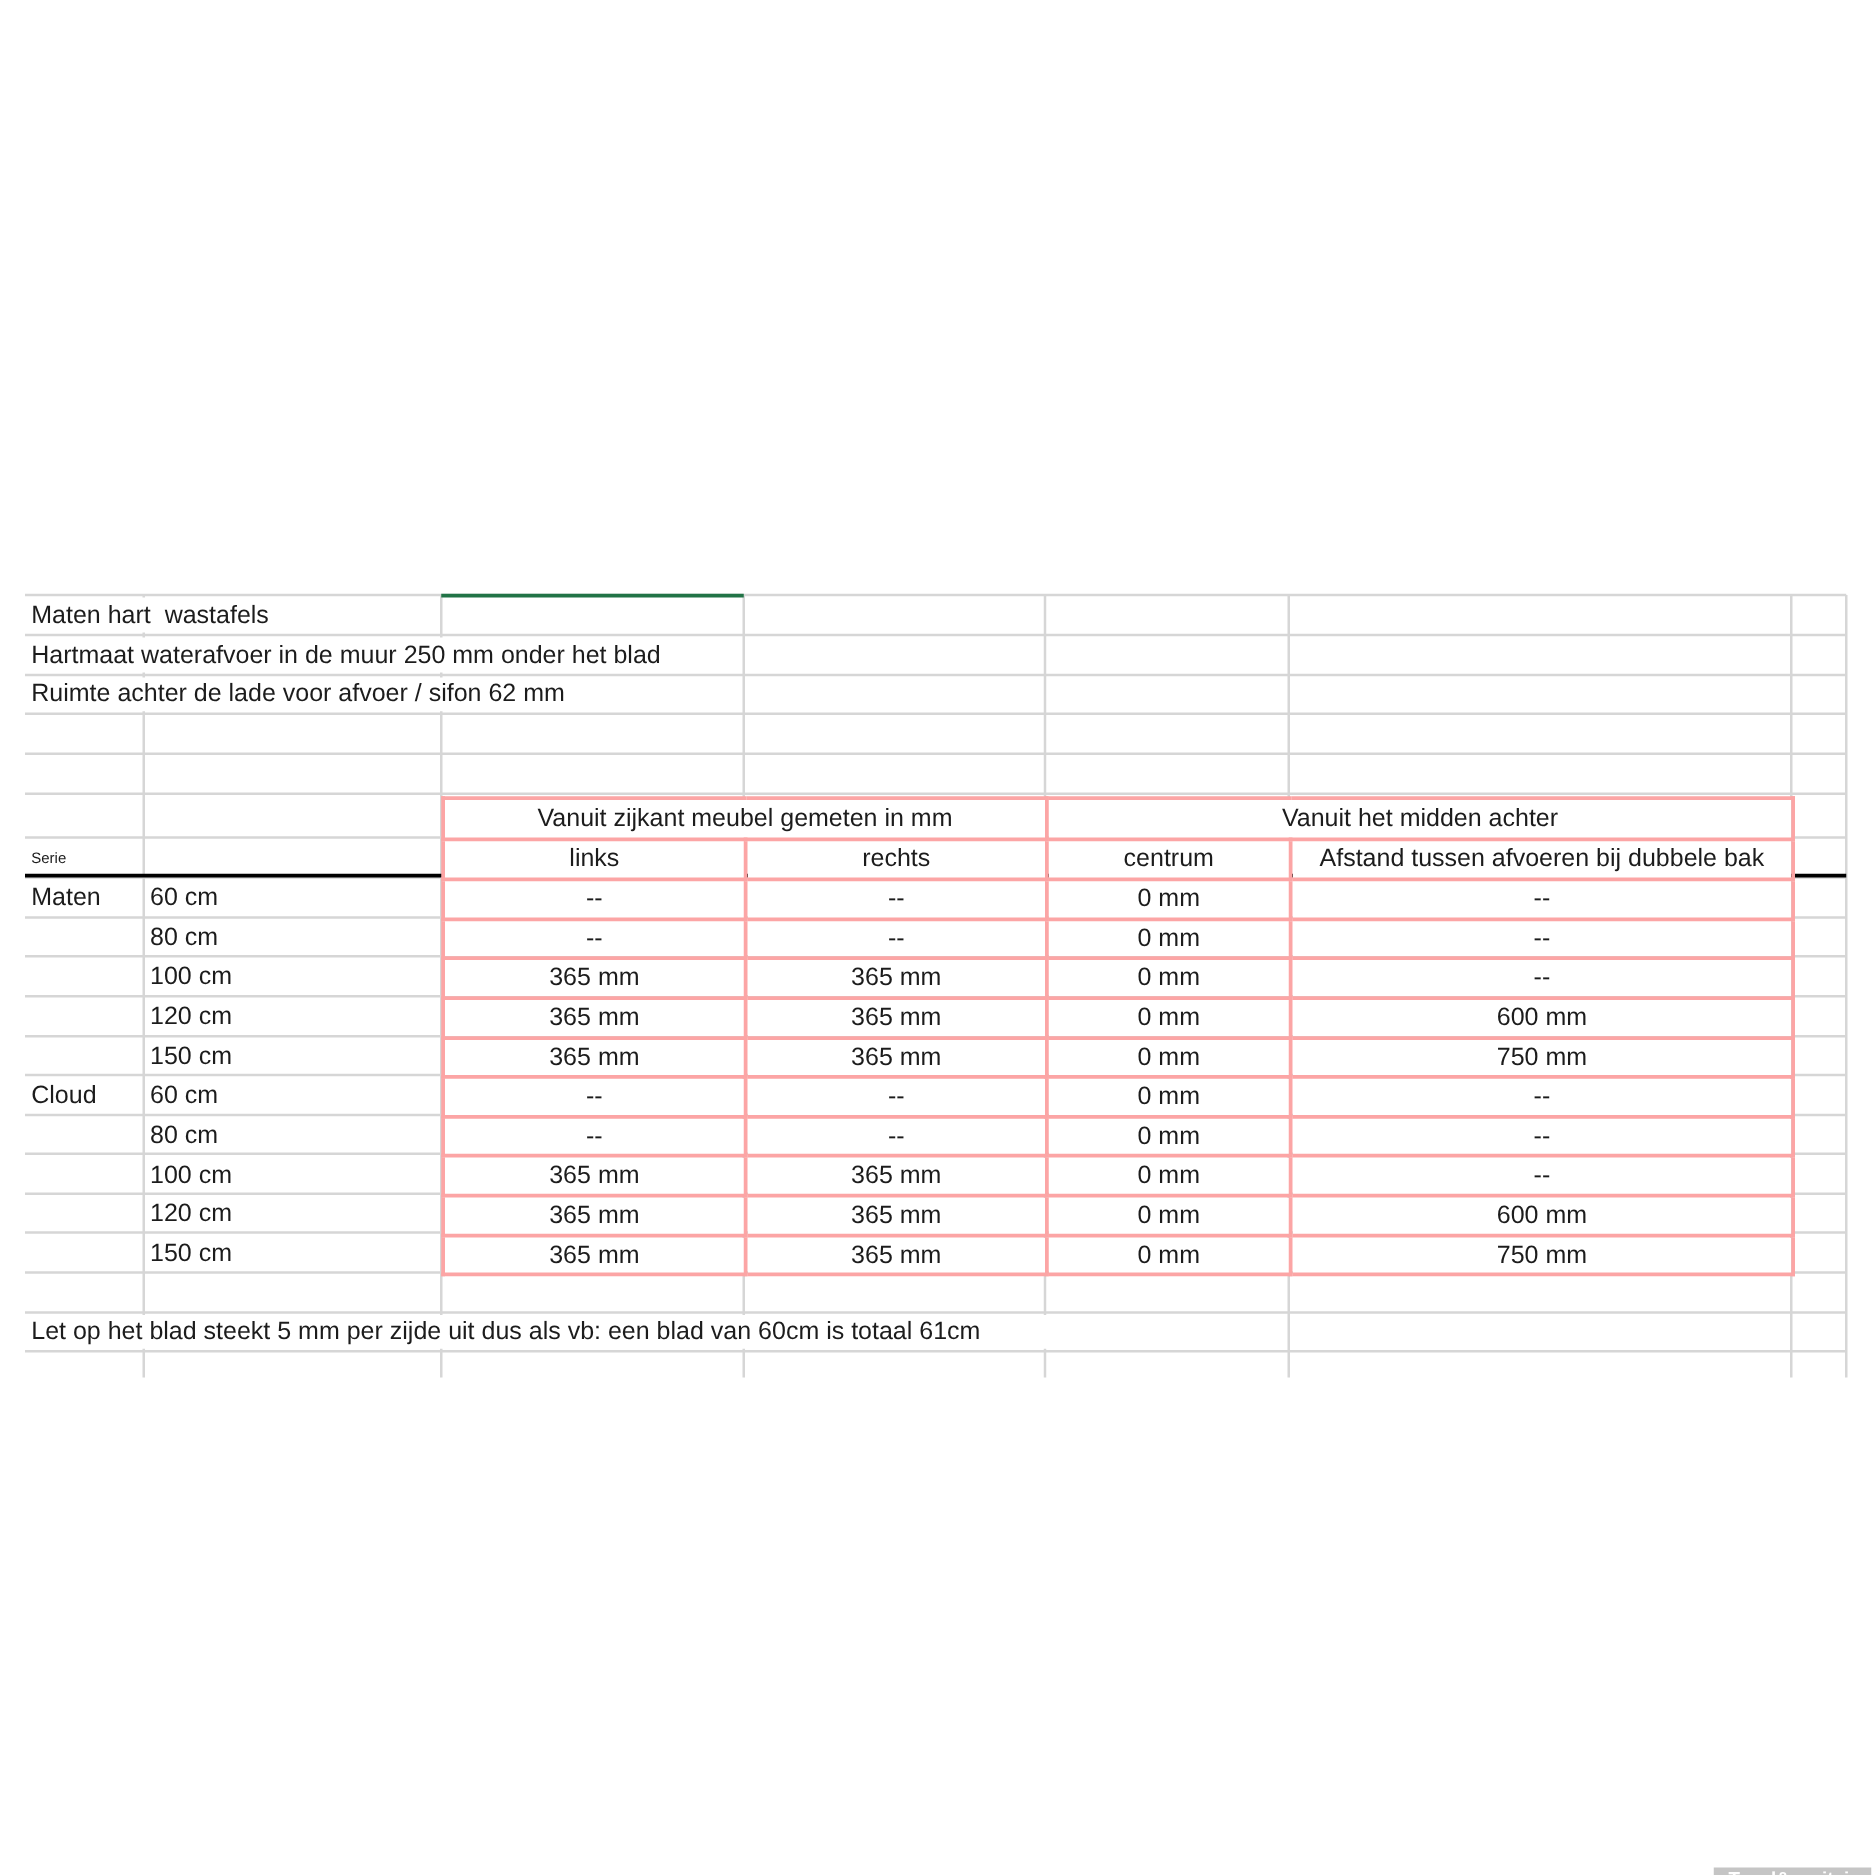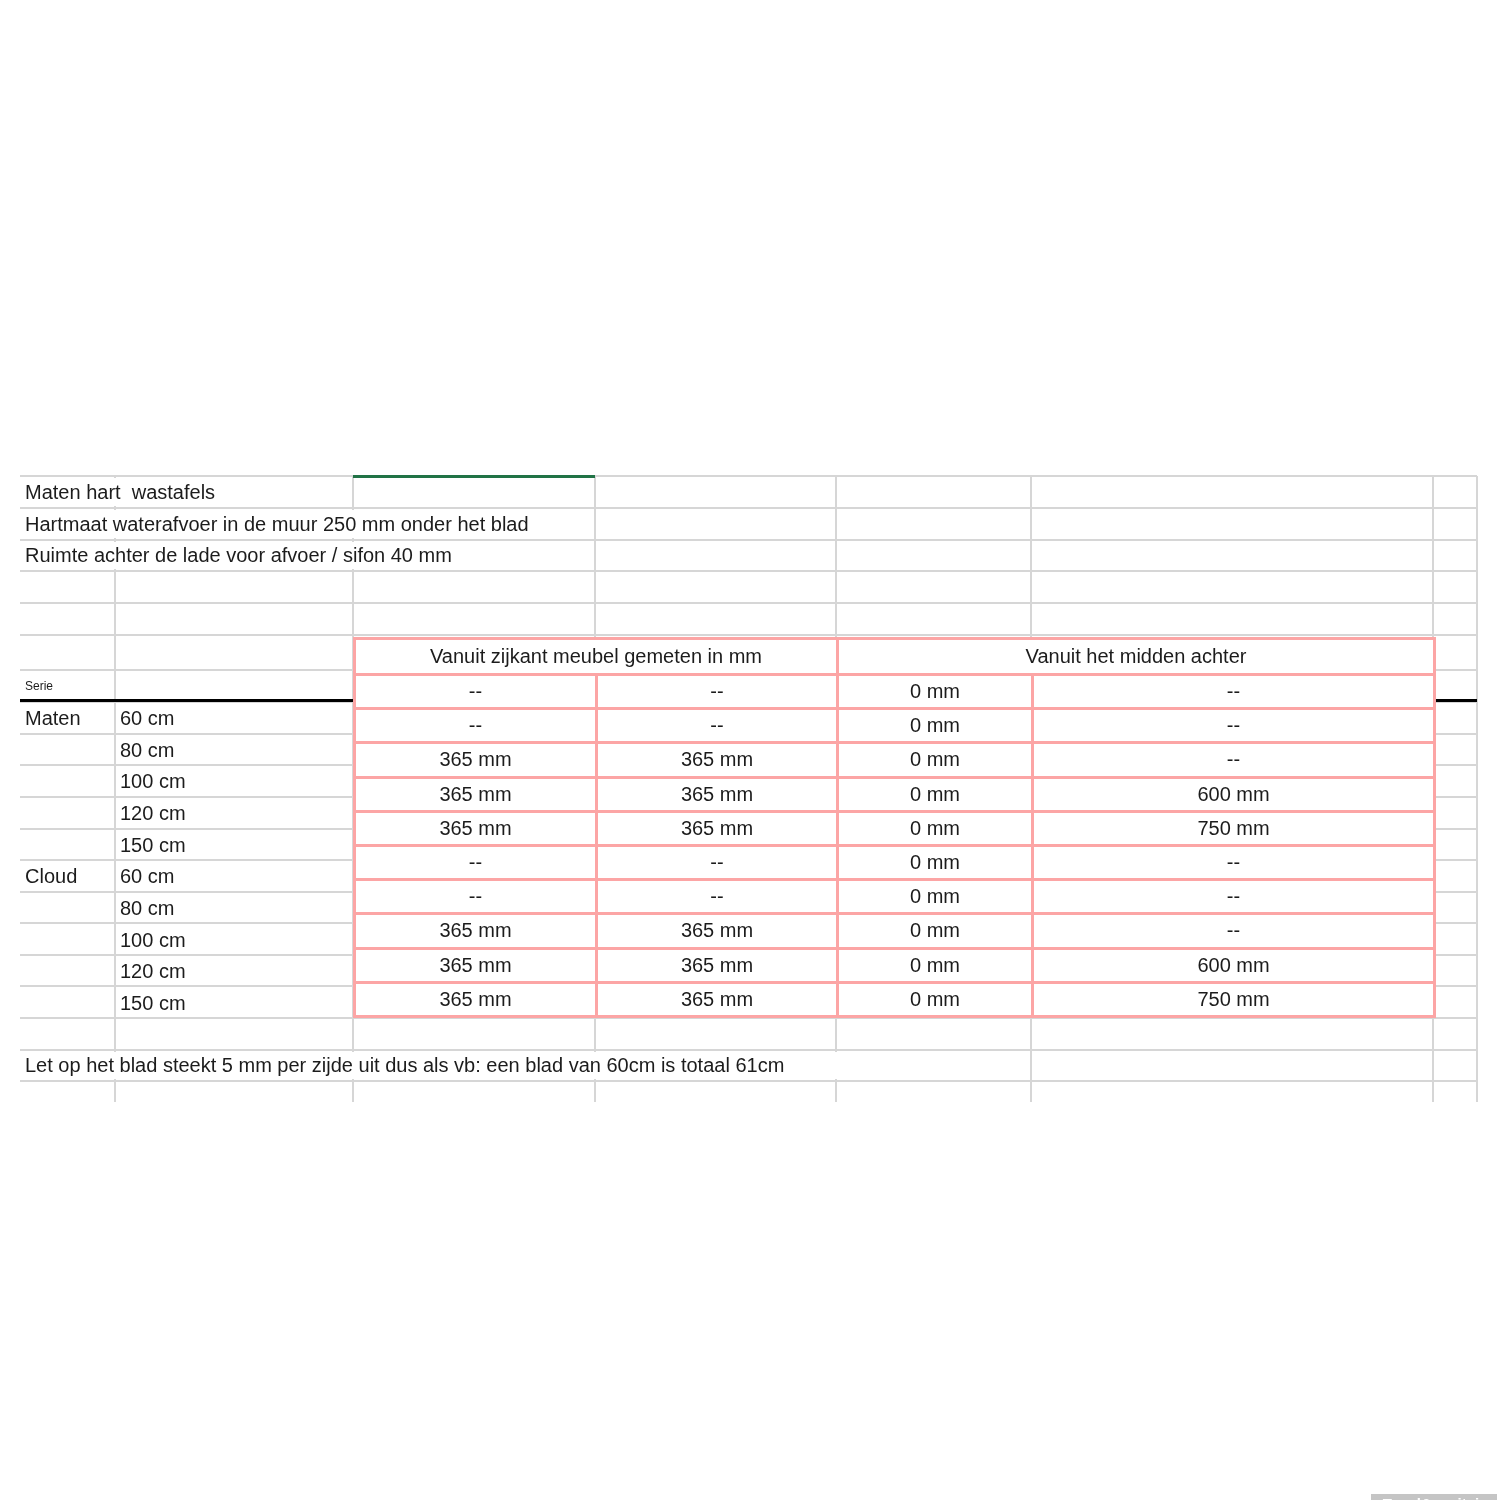--- a/index.html
+++ b/index.html
@@ -74,21 +74,21 @@
 
   <div class="patch" style="left:21px;top:438px;width:330px;height:28px;"></div>
   <div class="patch" style="left:21px;top:470px;width:572px;height:28px;"></div>
   <div class="patch" style="left:21px;top:502px;width:572px;height:27px;"></div>
   <div class="patch" style="left:21px;top:1012px;width:1008px;height:27px;"></div>
 
   <div class="accent-top"></div>
 
   <div class="toptext t1">Maten hart  wastafels</div>
   <div class="toptext t2">Hartmaat waterafvoer in de muur 250 mm onder het blad</div>
-  <div class="toptext t3">Ruimte achter de lade voor afvoer / sifon 40 mm</div>
+  <div class="toptext t3">Ruimte achter de lade voor afvoer / sifon 62 mm</div>
 
   <div class="serie-head">Serie</div>
   <div class="serie-underline"></div>
   <div class="serie-label" style="top:662px;">Maten</div>
   <div class="serie-label" style="top:820px;">Cloud</div>
 
   <div class="size-label" style="top:662px;">60 cm</div>
   <div class="size-label" style="top:694px;">80 cm</div>
   <div class="size-label" style="top:725px;">100 cm</div>
   <div class="size-label" style="top:757px;">120 cm</div>
@@ -103,20 +103,26 @@
     <colgroup>
         <col style="width:242px">
         <col style="width:241px">
         <col style="width:195px">
         <col style="width:402px">
       </colgroup>
     <tbody>
         <tr style="height:33px;">
       <td colspan="2">Vanuit zijkant meubel gemeten in mm</td>
       <td colspan="2">Vanuit het midden achter</td>
+    </tr>
+    <tr style="height:32px;">
+      <td>links</td>
+      <td>rechts</td>
+      <td>centrum</td>
+      <td>Afstand tussen afvoeren bij dubbele bak</td>
     </tr>
     <tr style="height:32px;">
       <td>--</td>
       <td>--</td>
       <td>0 mm</td>
       <td>--</td>
     </tr>
     <tr style="height:31px;">
       <td>--</td>
       <td>--</td>

